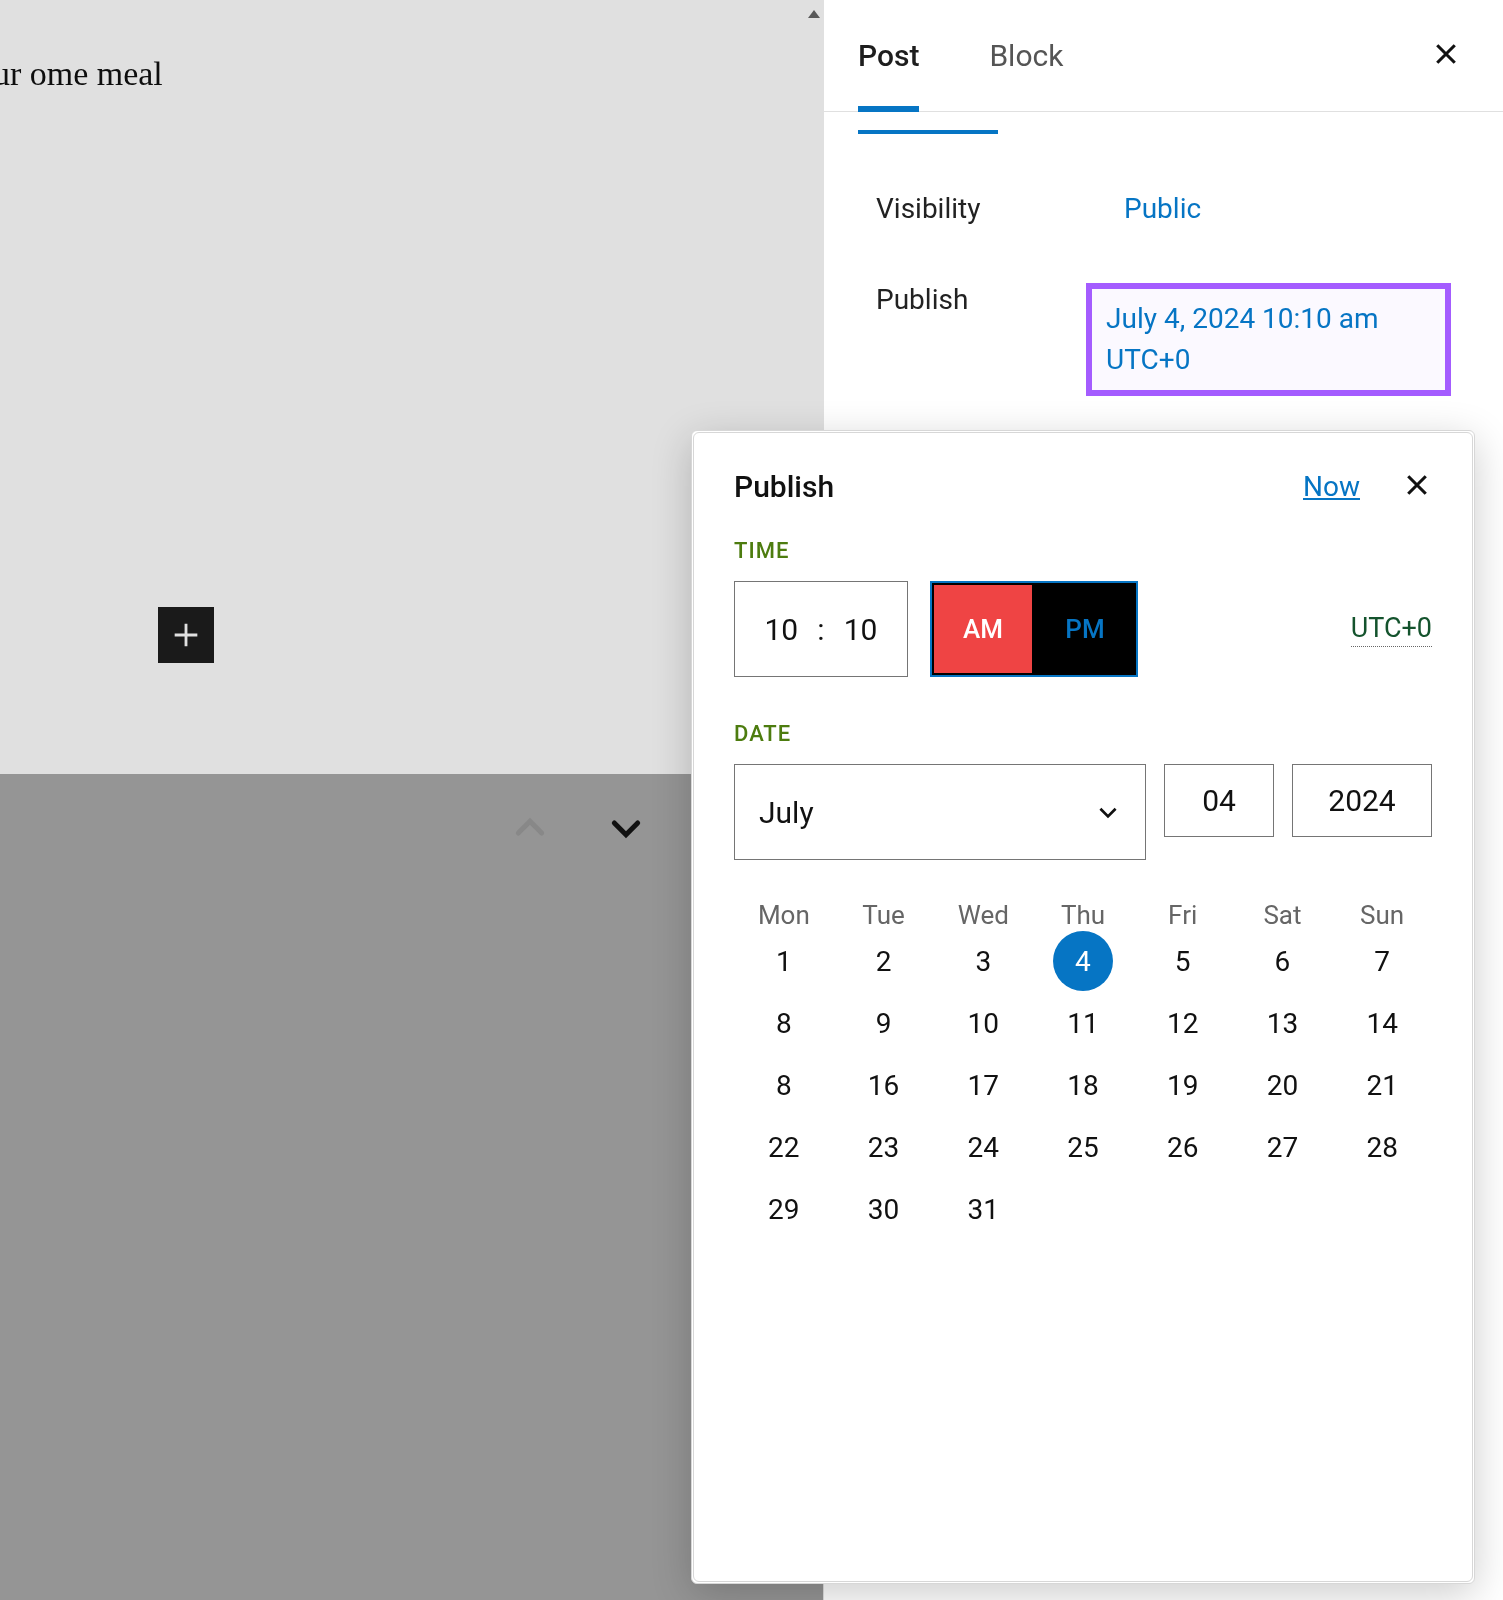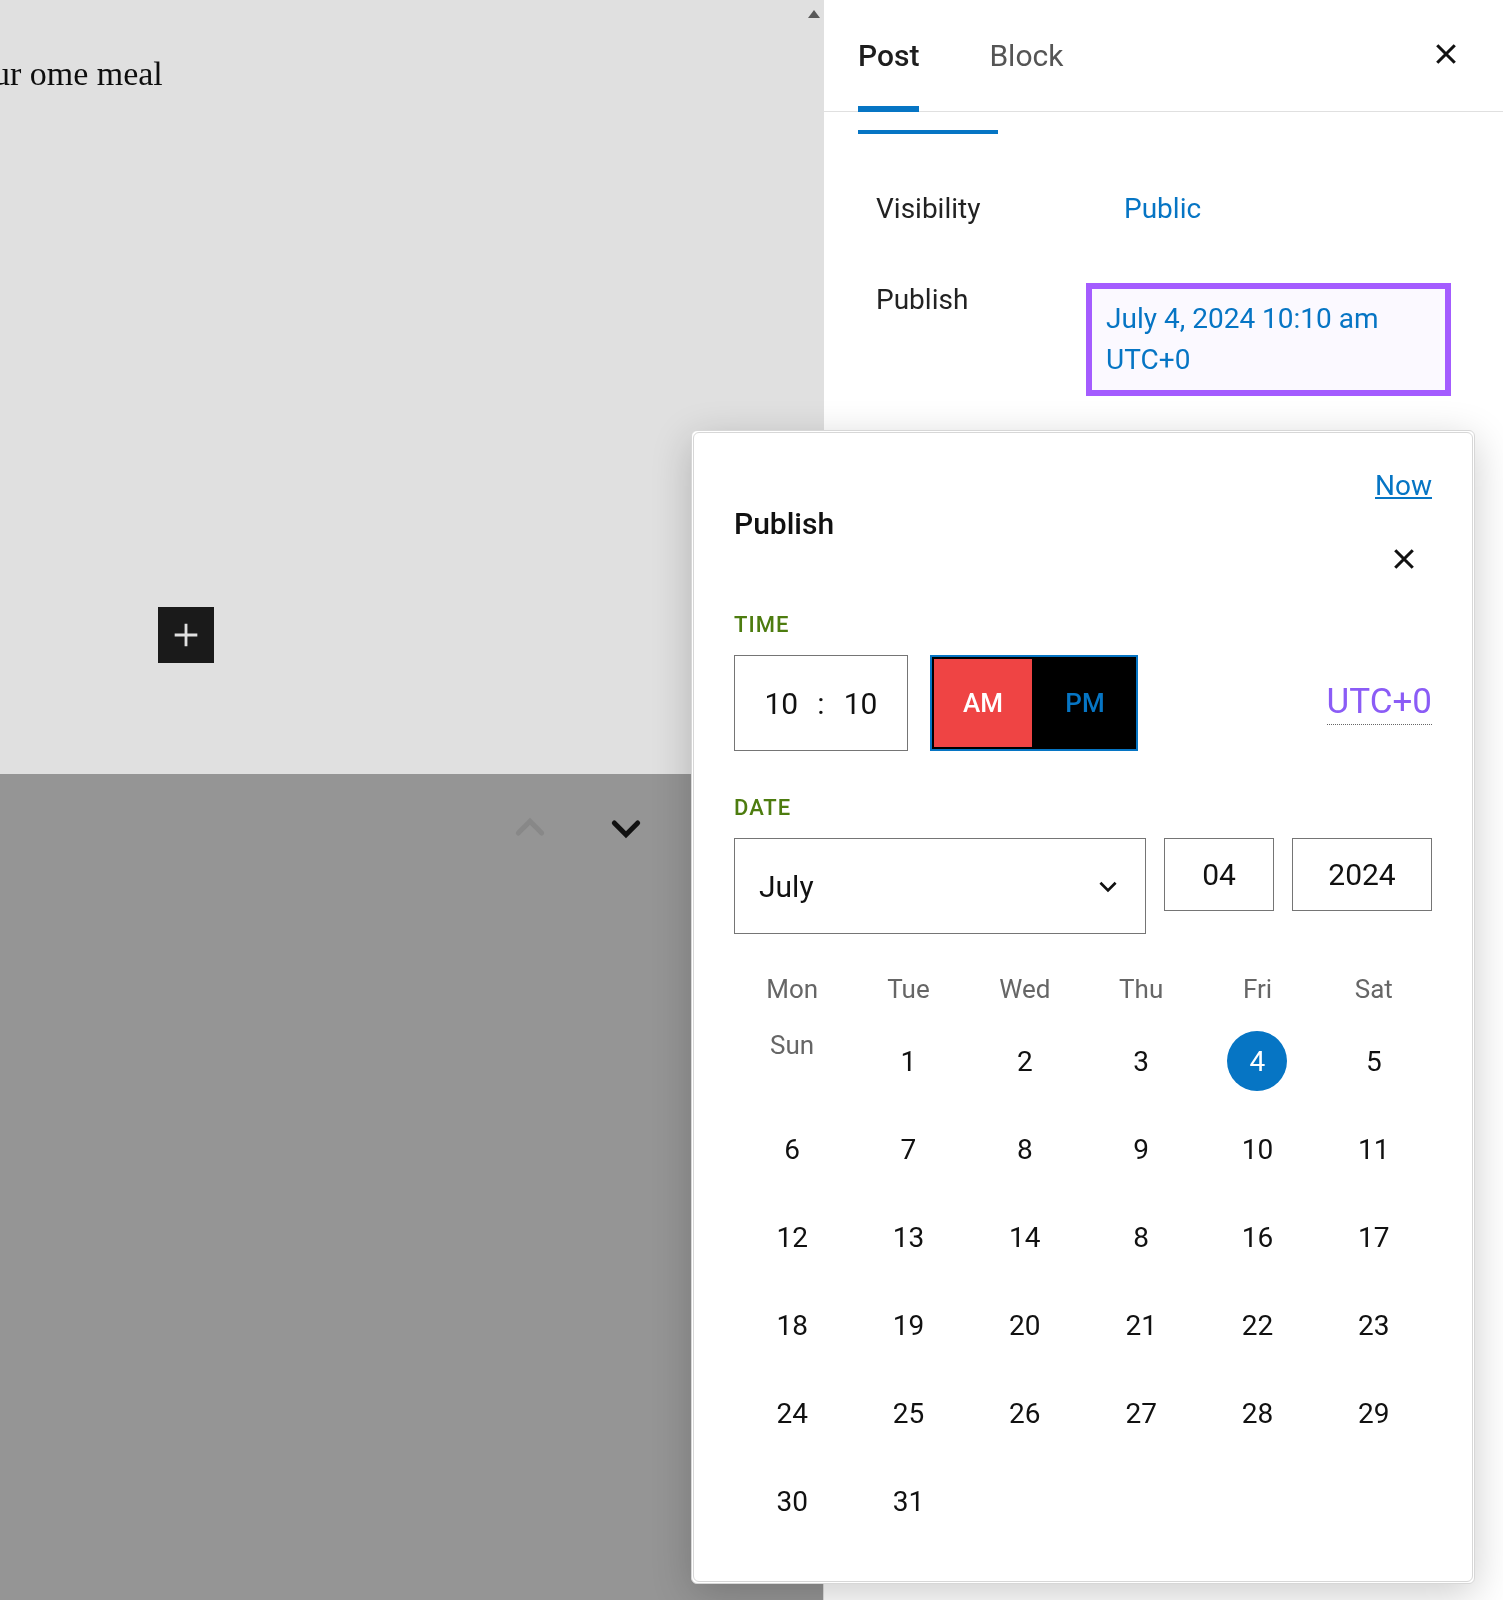--- a/index.html
+++ b/index.html
@@ -136,21 +136,21 @@
     pointer-events: auto;
     background: #fff;
     border-radius: 6px;
     border: 1px solid #d7d7d7;
   }
   .popover-head {
     display: flex; align-items: center; justify-content: space-between;
     margin-bottom: 34px;
   }
   .popover-head h2 { font-size: 30px; font-weight: 500; color: #111; }
-  .popover-head .right { display:flex; align-items:center; gap: 42px; flex-direction: column; }
+  .popover-head .right { display:flex; align-items:center; gap: 42px; }
   .popover-head .now { color: #0675c4; text-decoration: underline; font-size: 28px; cursor:pointer; }
   .popover-head .close { cursor:pointer; }
   .popover-head .close svg { width: 30px; height: 30px; }
 
   .small-label {
     font-size: 22px; color: #4d7c0f; letter-spacing: 1px; font-weight: 500;
     margin-bottom: 18px;
   }
 
   .time-row { display:flex; align-items:center; gap: 22px; margin-bottom: 44px; }
@@ -168,21 +168,21 @@
     border: 2px solid #0675c4;
   }
   .ampm .seg {
     width: 102px; display:flex; align-items:center; justify-content:center;
     font-size: 26px; font-weight: 500; cursor:pointer;
   }
   .ampm .seg.active { background: #ef4444; color: #fff; border: 2px solid #000; }
   .ampm .seg.inactive { color: #0675c4; background:#000000; }
   .tz {
     margin-left: auto;
-    font-size: 35px; color: #8b5cf6;
+    font-size: 27px; color: #14532d;
     border-bottom: 1px dotted #666;
     padding-bottom: 2px;
     cursor: pointer;
   }
 
   .date-row { display:flex; gap: 18px; margin-bottom: 40px; }
   .month-select {
     flex: 1; height: 96px;
     border: 1px solid #757575;
     display:flex; align-items:center; justify-content:space-between;
@@ -195,21 +195,21 @@
     font-size: 30px; color:#111;
   }
   .num-input.year { width: 140px; }
 
   .cal-nav { display:flex; align-items:center; justify-content:space-between; margin: 18px 2px 28px 2px; }
   .cal-nav .arrow { cursor:pointer; padding:6px; }
   .cal-nav .arrow svg { width: 40px; height: 40px; }
   .cal-title { font-size: 30px; color:#111; }
   .cal-title b { font-weight: 700; }
 
-  .cal-grid { display:grid; grid-template-columns: repeat(6, 1fr); row-gap: 26px; }
+  .cal-grid { display:grid; grid-template-columns: repeat(7, 1fr); }
   .dow { text-align:center; font-size: 26px; color: #666; }
   .day { text-align:center; font-size: 28px; color: #111; height: 62px; display:flex; align-items:center; justify-content:center; cursor:pointer; }
   .day.selected span {
     background: #0675c4; color:#fff; border-radius: 50%;
     width: 60px; height: 60px; display:flex; align-items:center; justify-content:center;
   }
 </style>
 </head>
 <body>
 

